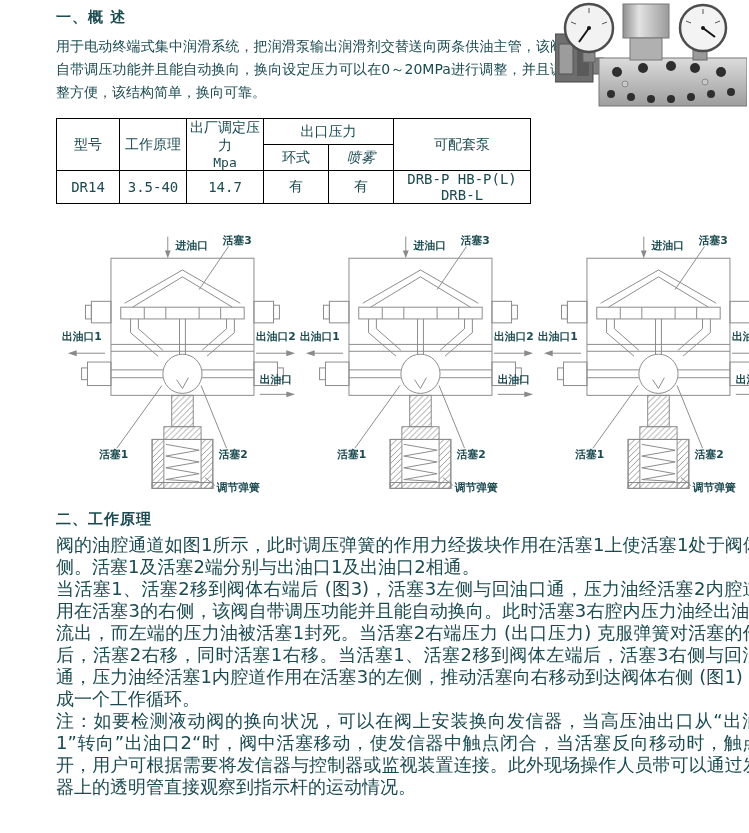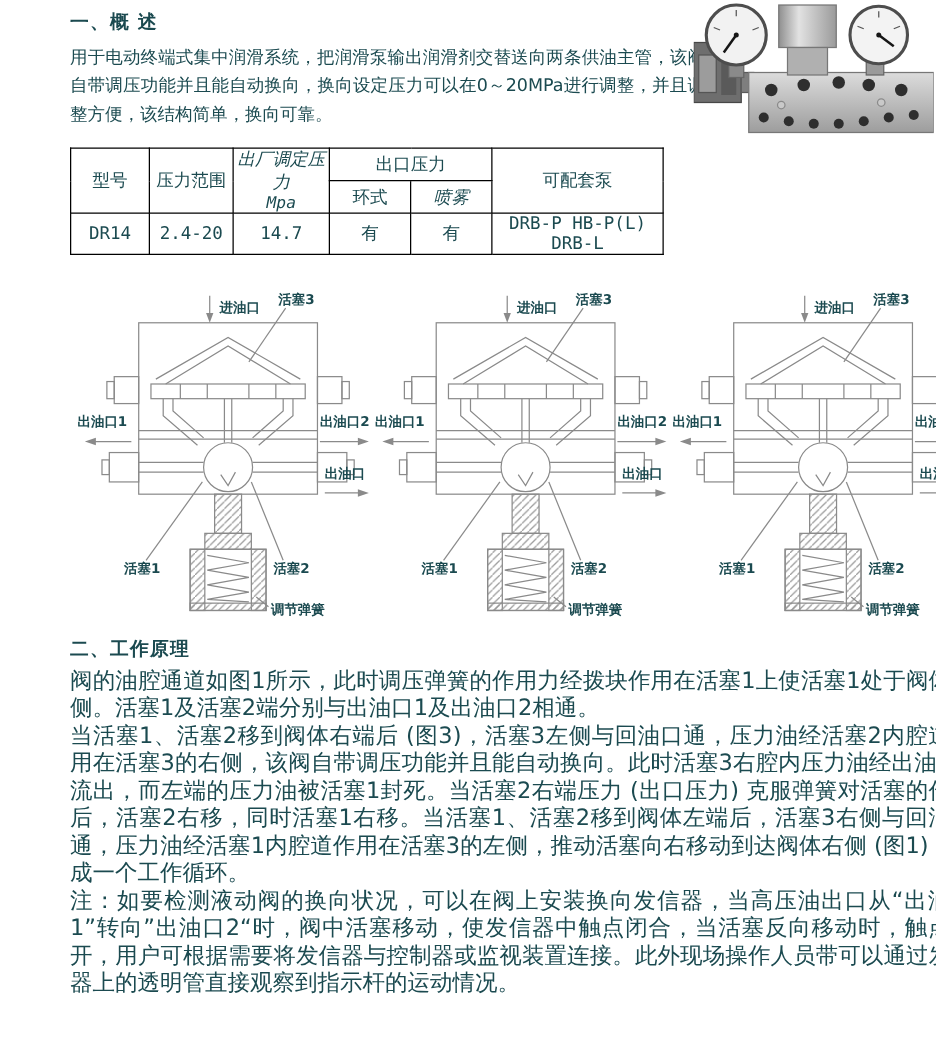--- a/index.html
+++ b/index.html
@@ -14,21 +14,21 @@
 
   .photo-wrap{position:absolute;top:2px;right:44px;width:192px;height:112px;}
 
   .tech{margin-top:14px;}
   table.params{border-collapse:collapse;margin:12px 0 0 0;table-layout:fixed;}
   table.params th,table.params td{border:1px solid #000;text-align:center;vertical-align:middle;
        color:#1b4a50;font-weight:400;font-size:14px;padding:0;}
   table.params tr.hrow1 th{height:25px;}
   table.params tr.hrow2 th{height:25px;}
   table.params tr.datarow td{height:27px;}
-  .w1{width:62px;}.w2{width:66px;}.w3{width:76px;font-style:italic;}.w4{width:64px;}.w5{width:64px;font-style:italic;}.w6{width:136px;font-family:Liberation Serif, serif;}
+  .w1{width:62px;}.w2{width:66px;}.w3{width:76px;}.w4{width:64px;}.w5{width:64px;font-style:italic;}.w6{width:136px;font-family:Liberation Serif, serif;}
   .mono{font-family:"DejaVu Sans Mono","Liberation Mono",monospace;font-size:13px;}
 
   .diagrams{display:flex;justify-content:center;width:725px;margin-top:24px;height:272px;}
   .diagram{width:238px;height:272px;}
   .diagram svg{display:block;}
   .dlabel{font-size:11px;font-weight:700;fill:#1b4a50;}
   .dline{stroke:#8a8a8a;stroke-width:1;fill:none;}
   .dfill{fill:#8a8a8a;}
 
   .principle{margin-top:10px;}
@@ -111,35 +111,35 @@
           <line x1="165" y1="19" x2="160" y2="21" stroke="#555"></line>
         </g>
       </svg>
     </div>
 
     <div class="tech">
       <table class="params">
         <tbody>
             <tr class="hrow1">
           <th class="w1" rowspan="2">型号</th>
-          <th class="w2" rowspan="2">压力范围</th>
+          <th class="w2" rowspan="2">工作原理</th>
           <th class="w3" rowspan="2">
             <div>出厂调定压力</div>
             <div class="mono">Mpa</div>
           </th>
           <th colspan="2">出口压力</th>
           <th class="w6" rowspan="2">可配套泵</th>
         </tr>
         <tr class="hrow2">
           <th class="w4">环式</th>
           <th class="w5">喷雾</th>
         </tr>
         <tr class="datarow">
           <td class="mono">DR14</td>
-          <td class="mono">2.4-20</td>
+          <td class="mono">3.5-40</td>
           <td class="mono">14.7</td>
           <td>有</td>
           <td>有</td>
           <td class="mono">DRB-P HB-P(L) DRB-L</td>
         </tr>
       </tbody>
         </table>
     </div>
 
     <div class="diagrams">

